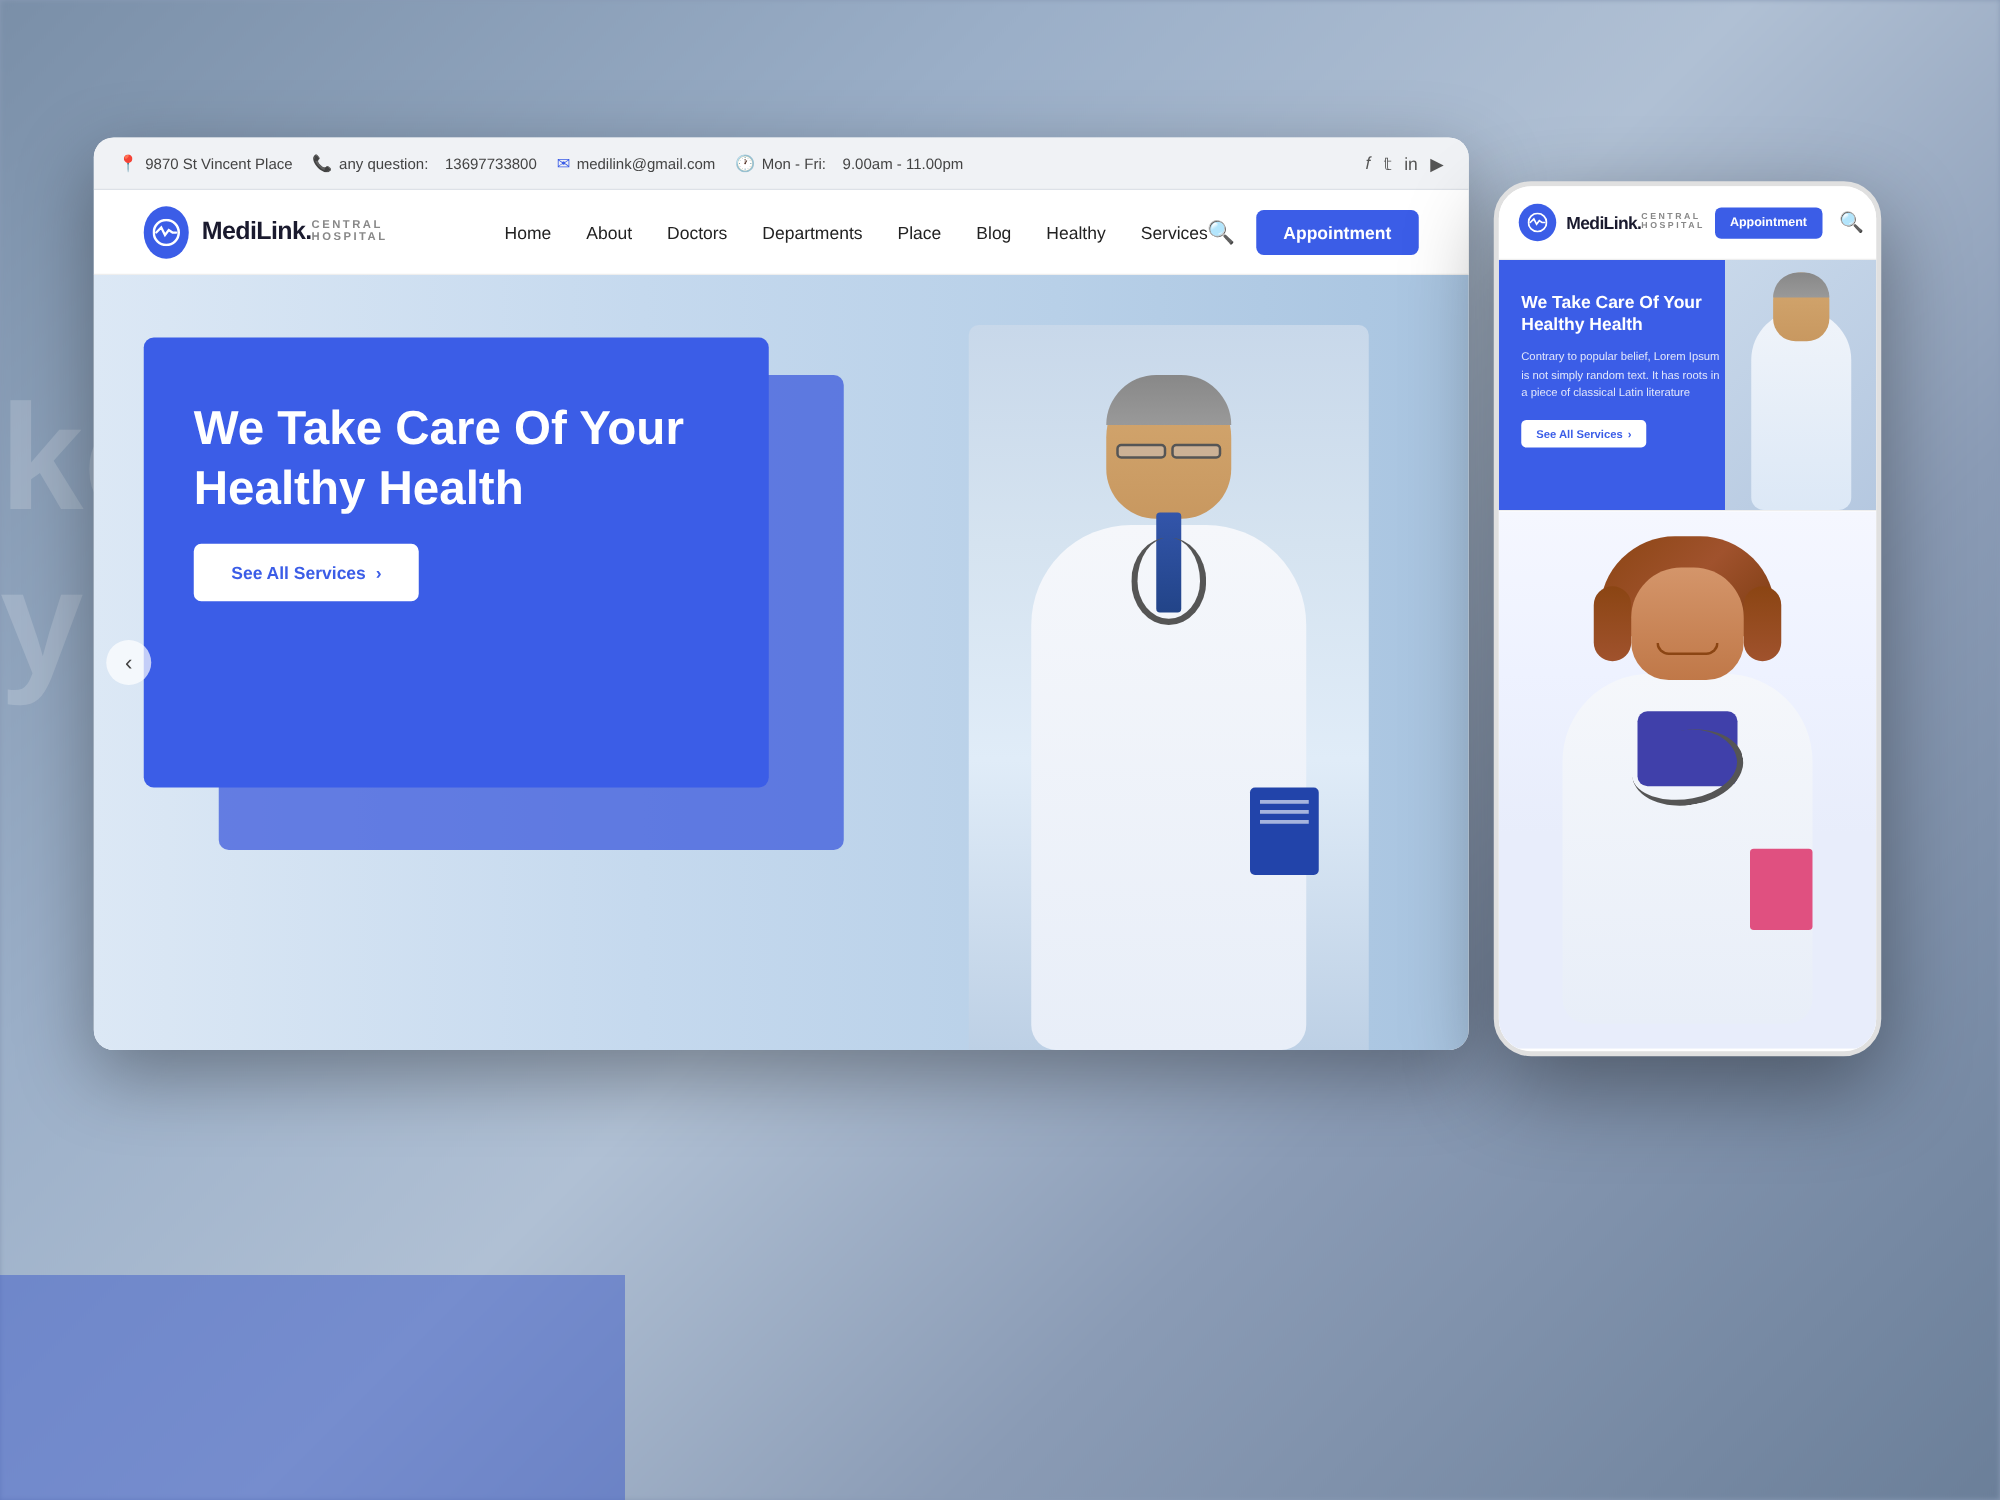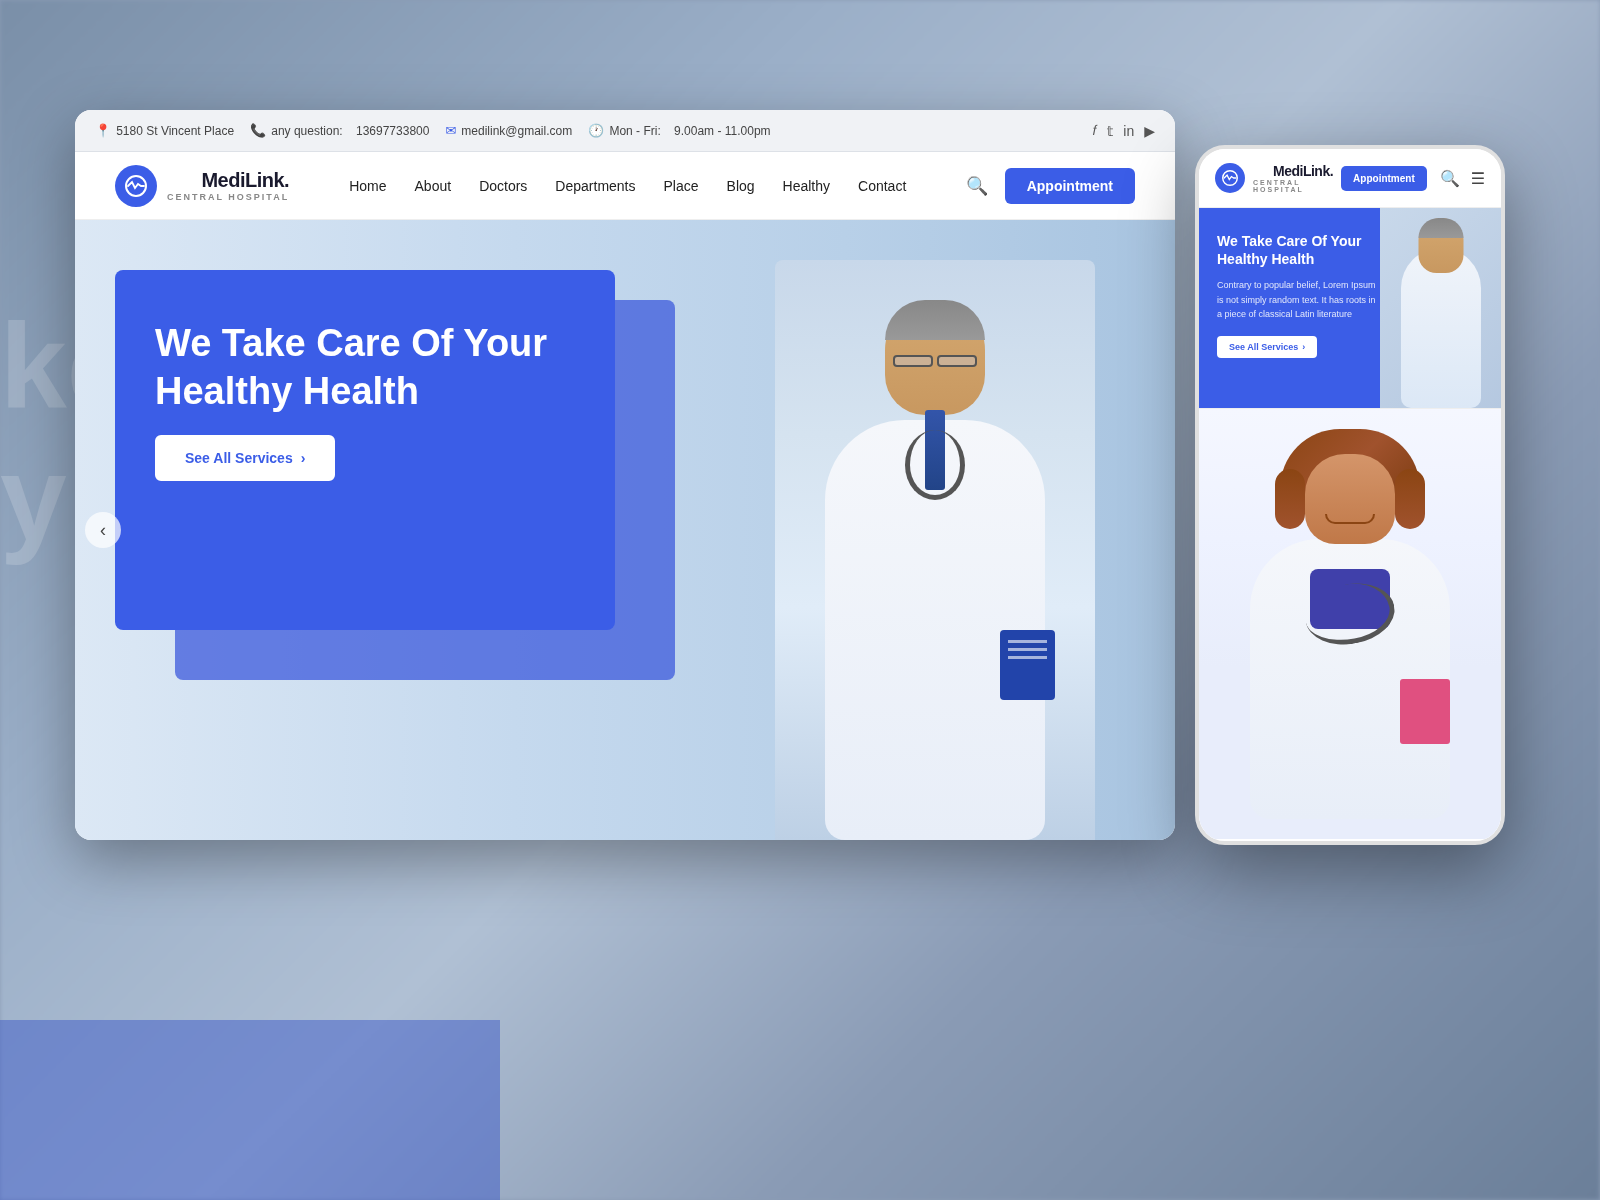--- a/index.html
+++ b/index.html
@@ -108,22 +108,21 @@
       background: #3b5de7;
       border-radius: 50%;
       display: flex;
       align-items: center;
       justify-content: center;
       color: white;
       font-size: 18px;
     }
     .logo-text {
       display: flex;
-      flex-direction: column;
-      align-items: flex-end;
+      flex-direction: row;
     }
     .logo-name {
       font-size: 20px;
       font-weight: 800;
       color: #1a1a2e;
       letter-spacing: -0.5px;
     }
     .logo-sub {
       font-size: 9px;
       color: #888;
@@ -422,21 +421,21 @@
 <div class="bg-text-left">
   ke<br>y h
 </div>
 <div class="bg-blue-bar"></div>
 
 <div class="browser-window">
 
   <div class="top-bar">
     <div class="address-item">
       <span class="icon">📍</span>
-      <span>5180 St Vincent Place</span>
+      <span>9870 St Vincent Place</span>
     </div>
     <div class="address-item">
       <span class="icon">📞</span>
       <span>any question:</span>&nbsp;
       <span>13697733800</span>
     </div>
     <div class="address-item">
       <span class="icon">✉</span>
       <span>medilink@gmail.com</span>
     </div>
@@ -467,21 +466,21 @@
       </div>
     </div>
     <div class="nav-links">
       <a class="nav-link">Home</a>
       <a class="nav-link">About</a>
       <a class="nav-link">Doctors</a>
       <a class="nav-link">Departments</a>
       <a class="nav-link">Place</a>
       <a class="nav-link">Blog</a>
       <a class="nav-link">Healthy</a>
-      <a class="nav-link">Contact</a>
+      <a class="nav-link">Services</a>
     </div>
     <div class="nav-actions">
       <span class="search-icon-btn">🔍</span>
       <button class="appt-btn">Appointment</button>
     </div>
   </nav>
 
   <div class="hero">
 
     <div class="carousel-arrow">‹</div>

